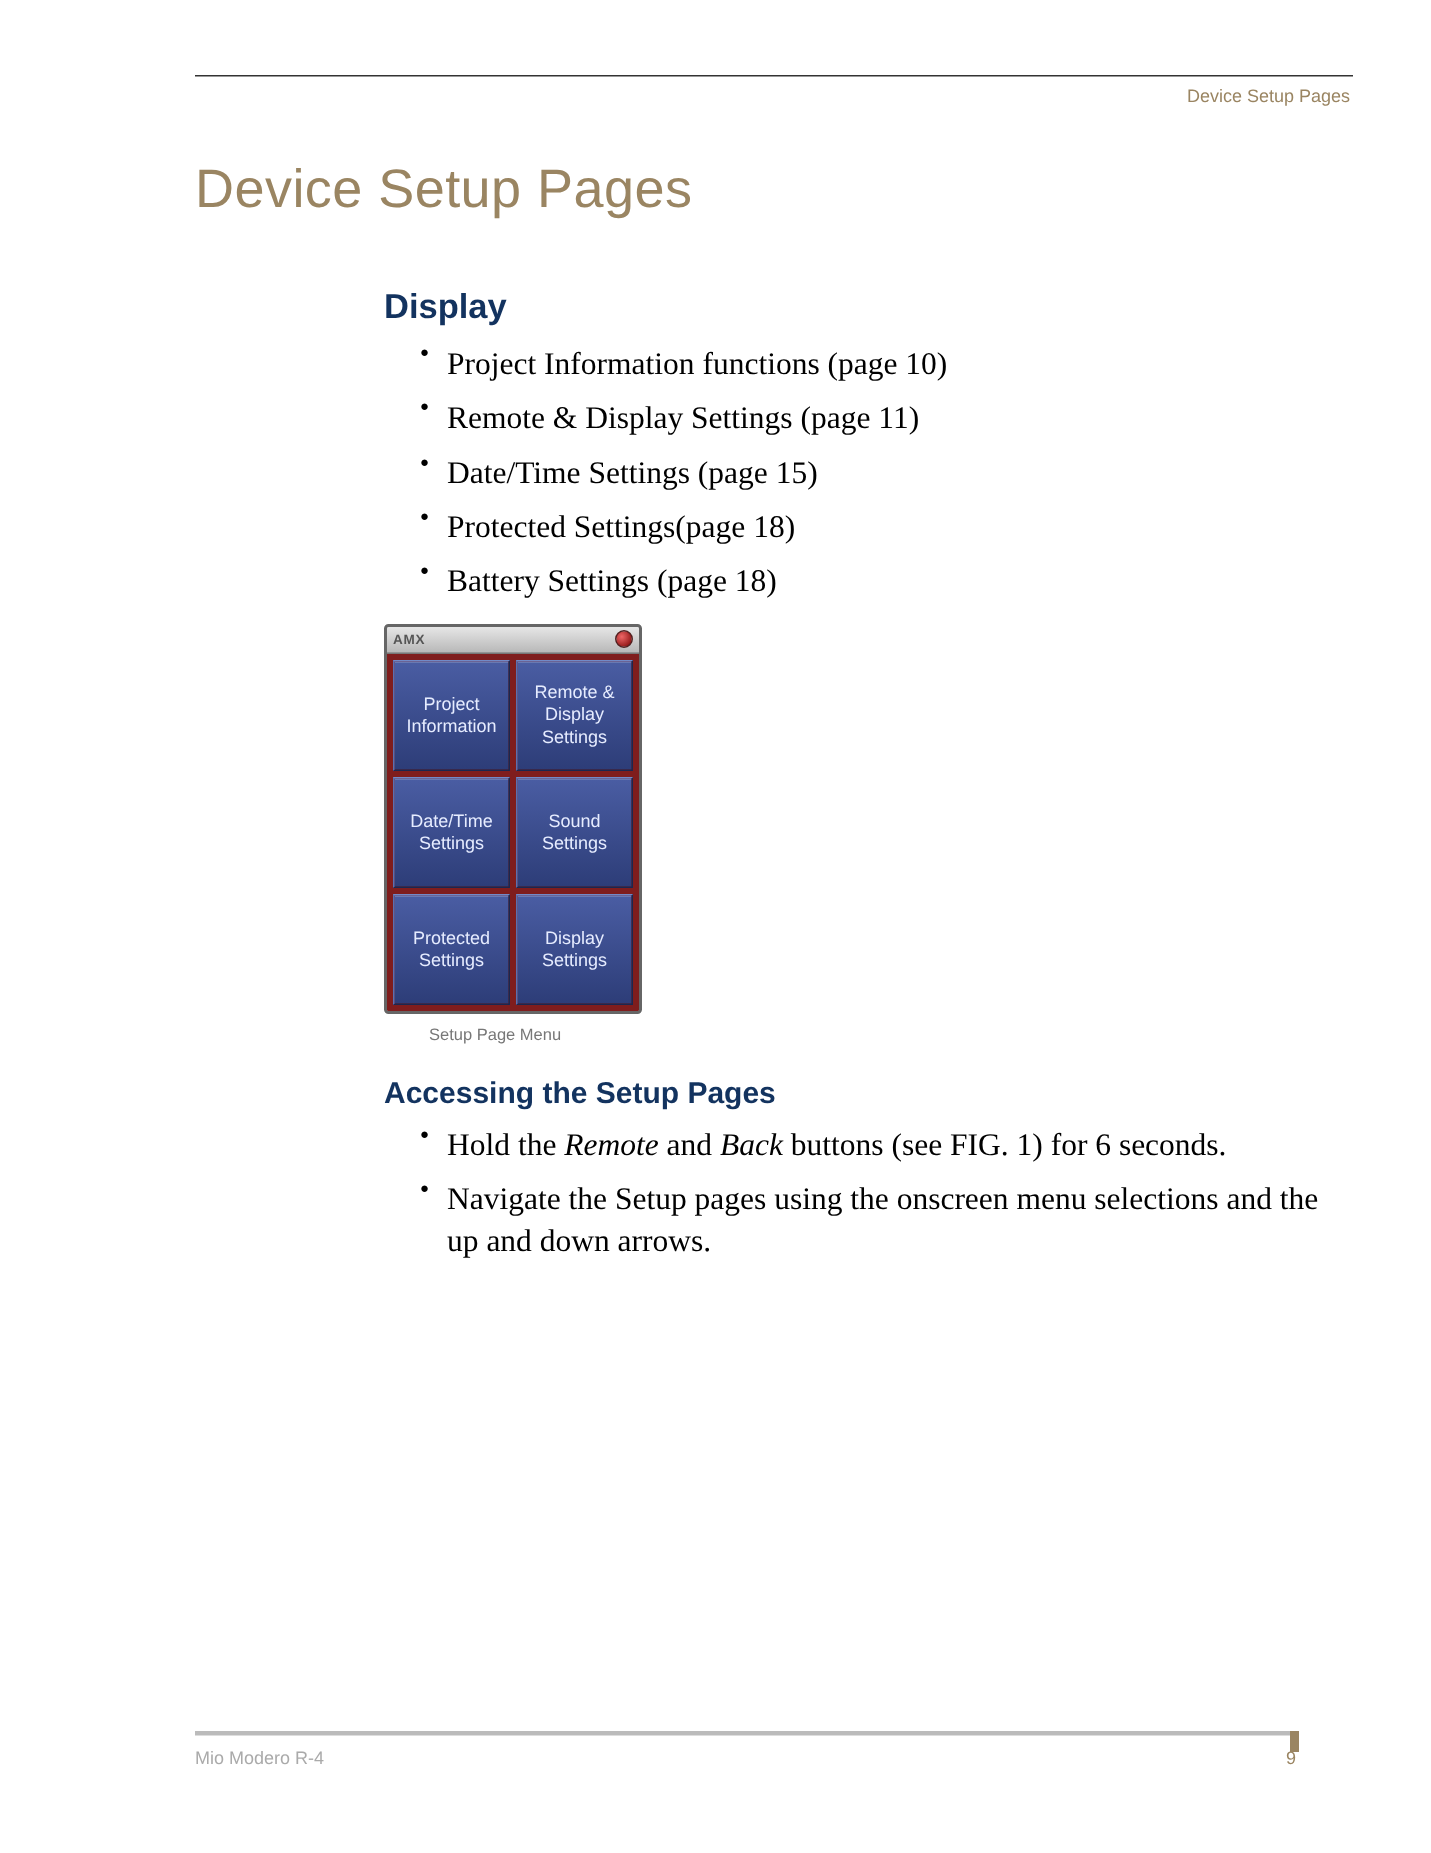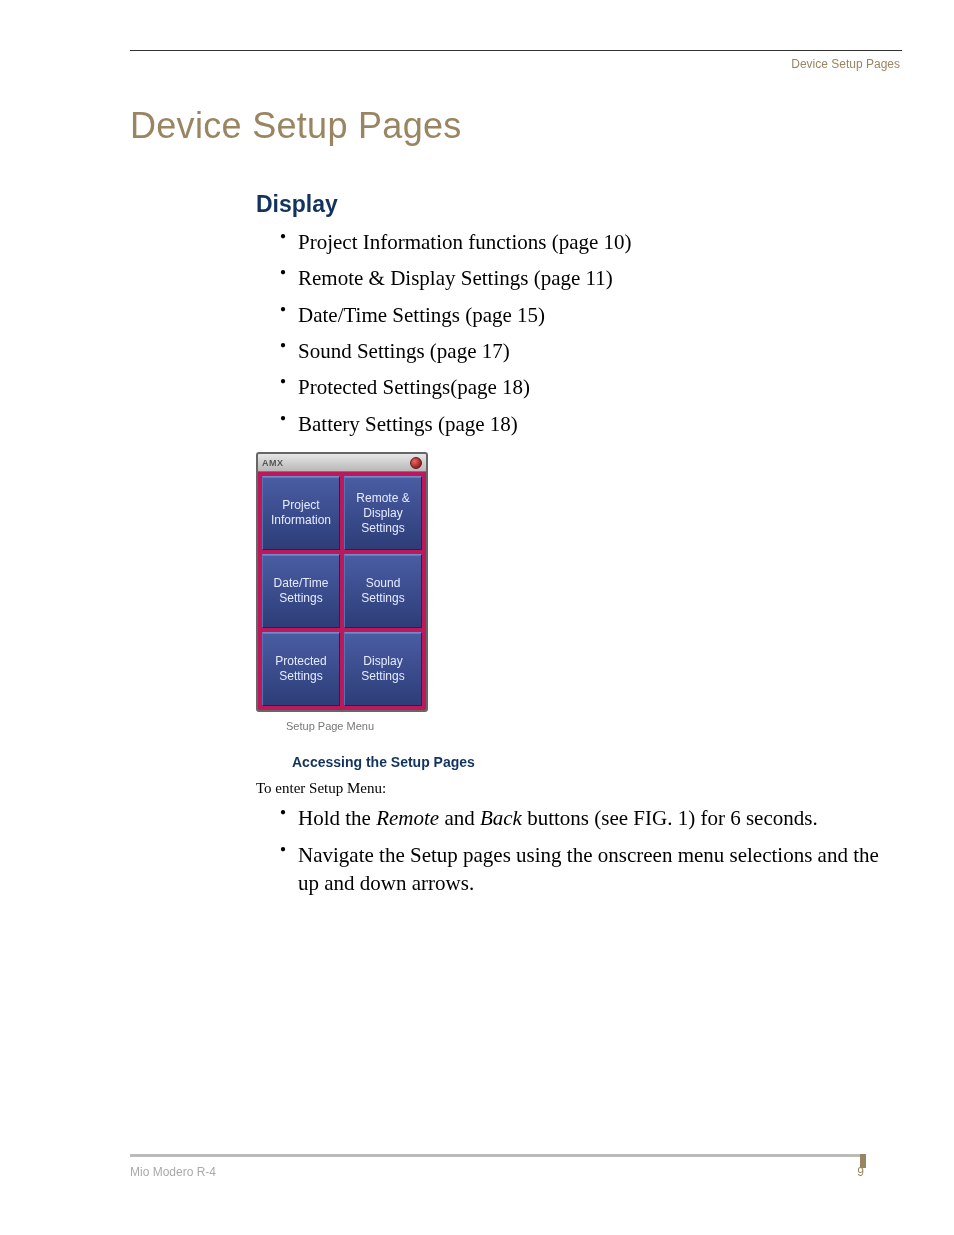--- a/index.html
+++ b/index.html
@@ -101,21 +101,21 @@
     border-radius: 50%;
     background: radial-gradient(circle at 35% 35%, #e66, #700);
     border: 1px solid #522;
   }
   .device-grid {
     display: grid;
     grid-template-columns: 1fr 1fr;
     grid-template-rows: repeat(3, 74px);
     gap: 4px;
     padding: 4px;
-    background: #be185d;
+    background: #7f1d1d;
   }
   .device-btn {
     background: linear-gradient(#4a5da3, #2d3d78);
     border: 1px solid #1b274f;
     border-top-color: #728ac8;
     border-left-color: #5a70b0;
     display: flex;
     align-items: center;
     justify-content: center;
     text-align: center;
@@ -130,25 +130,24 @@
   .figure-caption {
     font-family: Helvetica, Arial, sans-serif;
     font-size: 11px;
     color: #777;
     margin-top: 8px;
     margin-left: 30px;
   }
   h3.subsection {
     font-family: Helvetica, Arial, sans-serif;
     font-weight: 600;
-    font-size: 14px;
+    font-size: 20px;
     color: #13335f;
     margin-top: 22px;
     margin-bottom: 8px;
-    margin-left: 36px;
   }
   .italic { font-style: italic; }
   .footer {
     position: absolute;
     left: 130px;
     right: 90px;
     bottom: 56px;
     border-top: 3px solid #bbb;
   }
   .footer-accent {
@@ -183,21 +182,20 @@
   <div class="running-head">Device Setup Pages</div>
 
   <h1 class="chapter-title">Device Setup Pages</h1>
 
   <div class="indent-body">
     <h2 class="section-title">Display</h2>
     <ul class="bullets">
       <li>Project Information functions (page 10)</li>
       <li>Remote &amp; Display Settings (page 11)</li>
       <li>Date/Time Settings (page 15)</li>
-      <li>Sound Settings (page 17)</li>
       <li>Protected Settings(page 18)</li>
       <li>Battery Settings (page 18)</li>
     </ul>
 
     <div class="figure">
       <div class="device">
         <div class="device-titlebar">
           <span class="device-logo">AMX</span>
           <span class="device-close"></span>
         </div>
@@ -214,21 +212,20 @@
           <div class="device-btn">Protected
 Settings</div>
           <div class="device-btn">Display
 Settings</div>
         </div>
       </div>
       <div class="figure-caption">Setup Page Menu</div>
     </div>
 
     <h3 class="subsection">Accessing the Setup Pages</h3>
-    <p class="body">To enter Setup Menu:</p>
     <ul class="bullets">
       <li>
         <span>Hold the </span><span class="italic">Remote</span><span> and </span><span class="italic">Back</span><span> buttons (see FIG. 1) for 6 seconds.</span>
       </li>
       <li>Navigate the Setup pages using the onscreen menu selections and the up and down arrows.</li>
     </ul>
   </div>
 </div>
 
 <div class="footer">

